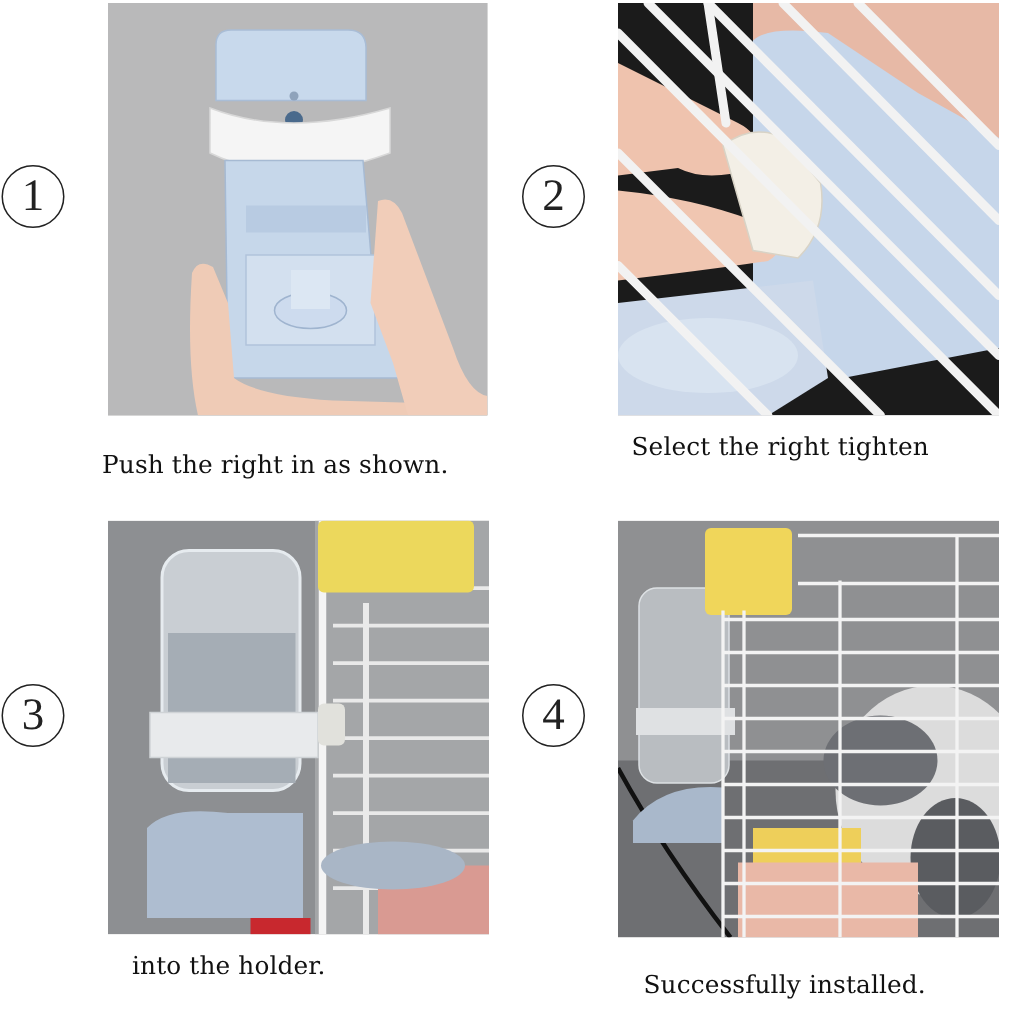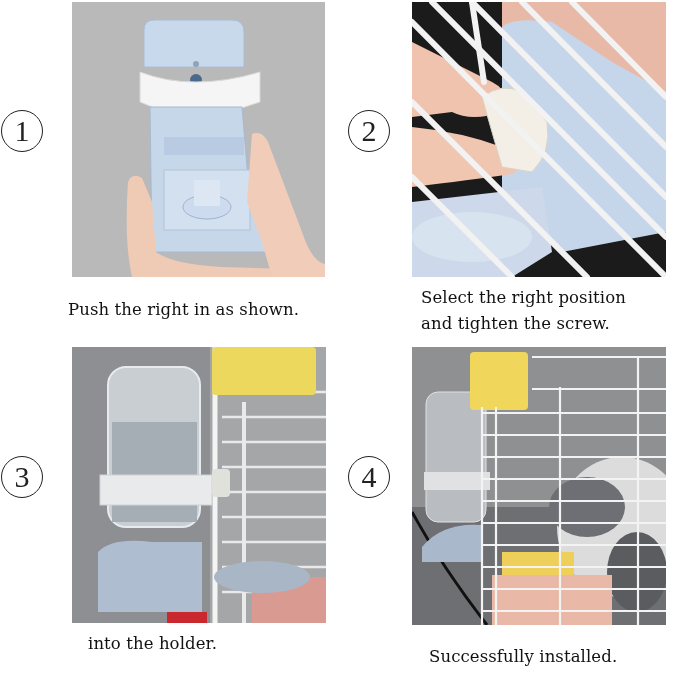--- a/index.html
+++ b/index.html
@@ -66,22 +66,21 @@
       <line x1="110" y1="0" x2="254" y2="145"></line>
       <line x1="160" y1="0" x2="254" y2="95"></line>
       <line x1="0" y1="20" x2="254" y2="275"></line>
       <line x1="0" y1="100" x2="175" y2="275"></line>
       <line x1="0" y1="175" x2="100" y2="275"></line>
       <line x1="60" y1="0" x2="72" y2="80"></line>
     </g>
   </svg>
 </div>
 <div class="caption" style="left:421px;top:285px;">
-  <div>Select the right position</div>
-  <div>and tighten the screw.</div>
+  <div>Select the right tighten</div>
 </div>
 
 <div class="step-num" style="left:1px;top:456px;">
   <span>3</span>
 </div>
 <div class="photo" style="left:72px;top:347px;width:254px;height:276px;">
   <svg width="254" height="276" viewBox="0 0 254 276">
     <rect width="254" height="276" fill="#8d8f92"></rect>
 
     <rect x="138" y="0" width="116" height="276" fill="#a4a6a8"></rect>

